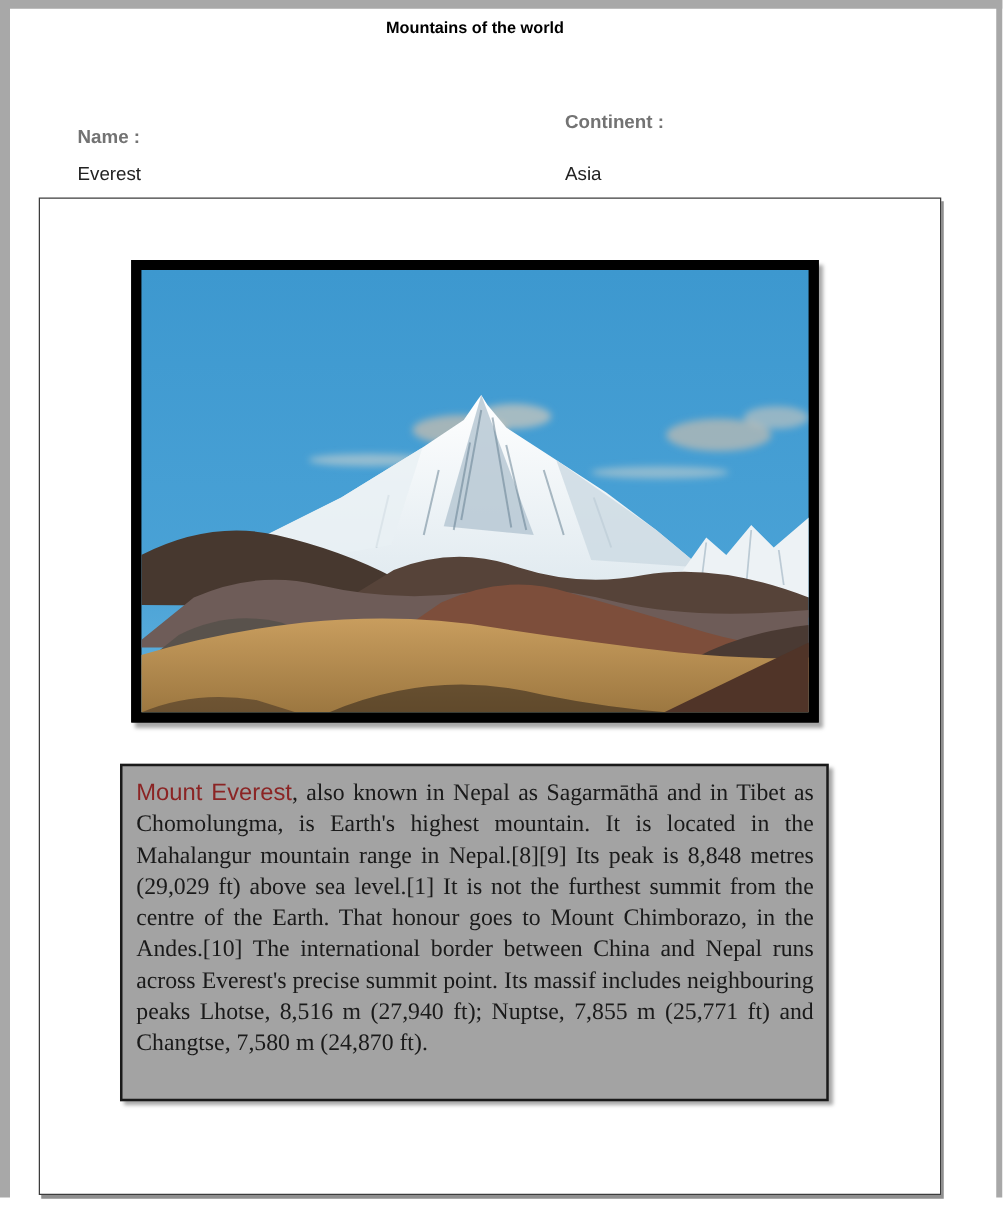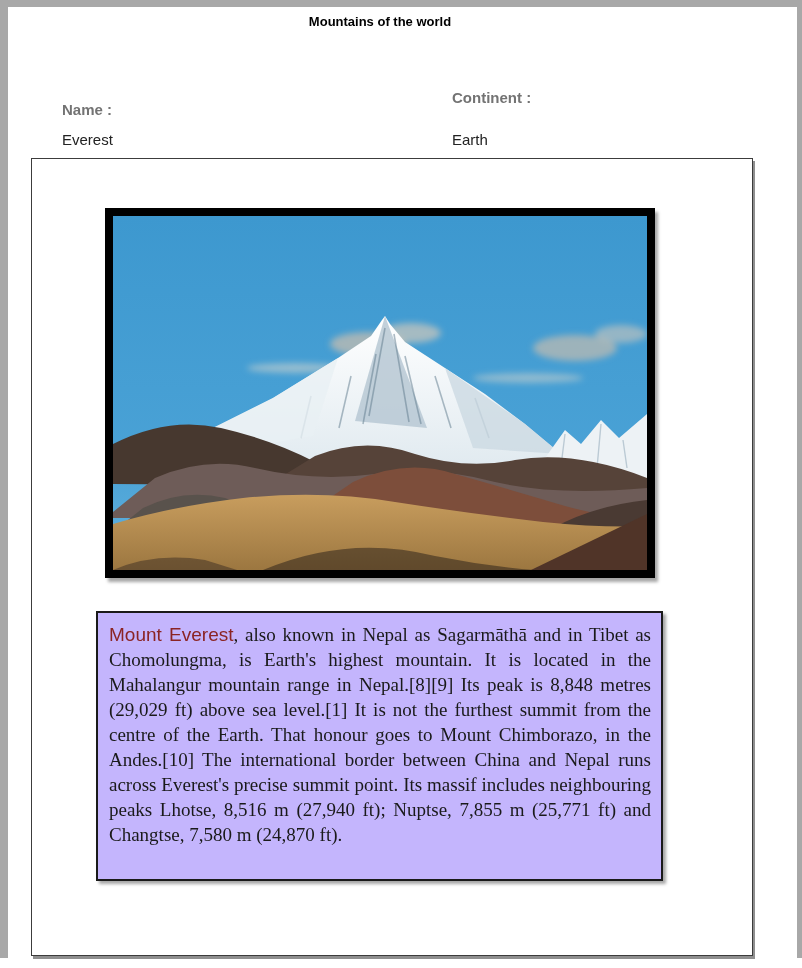--- a/index.html
+++ b/index.html
@@ -30,21 +30,21 @@
   }
   .photo-frame{
     position:absolute;left:73px;top:49px;width:534px;height:354px;
     border:8px solid #000;background:#000;
     box-shadow:3px 4px 3px rgba(0,0,0,0.35);
   }
   .photo-frame svg{display:block;width:534px;height:354px;}
 
   .desc-box{
     position:absolute;left:64px;top:452px;width:567px;height:270px;
-    box-sizing:border-box;background:#c4b5fd;border:2px solid #1a1a1a;
+    box-sizing:border-box;background:#a3a3a3;border:2px solid #1a1a1a;
     box-shadow:3px 3px 3px rgba(0,0,0,0.35);
     padding:9px 10px 0 11px;
     font-family:"Liberation Serif",serif;font-size:19px;line-height:25px;
     color:#1a1a1a;text-align:justify;
   }
   .desc-highlight{
     font-family:"Liberation Sans",sans-serif;
     color:#8b2424;font-size:19px;
   }
 </style>
@@ -53,21 +53,21 @@
 
 <div class="frame-top"></div>
 <div class="frame-left"></div>
 <div class="frame-right"></div>
 
 <div class="page-title">Mountains of the world</div>
 
 <div class="field-label" id="name-label">Name :</div>
 <div class="field-value" id="name-value">Everest</div>
 <div class="field-label" id="continent-label">Continent :</div>
-<div class="field-value" id="continent-value">Earth</div>
+<div class="field-value" id="continent-value">Asia</div>
 
 <div class="main-panel">
 
   <div class="photo-frame">
     <svg viewBox="0 0 534 354" preserveAspectRatio="none">
       <defs>
         <linearGradient id="skyGrad" x1="0" y1="0" x2="0" y2="1">
           <stop offset="0" stop-color="#3d98cf"></stop>
           <stop offset="0.7" stop-color="#4aa2d6"></stop>
           <stop offset="1" stop-color="#63b2de"></stop>

